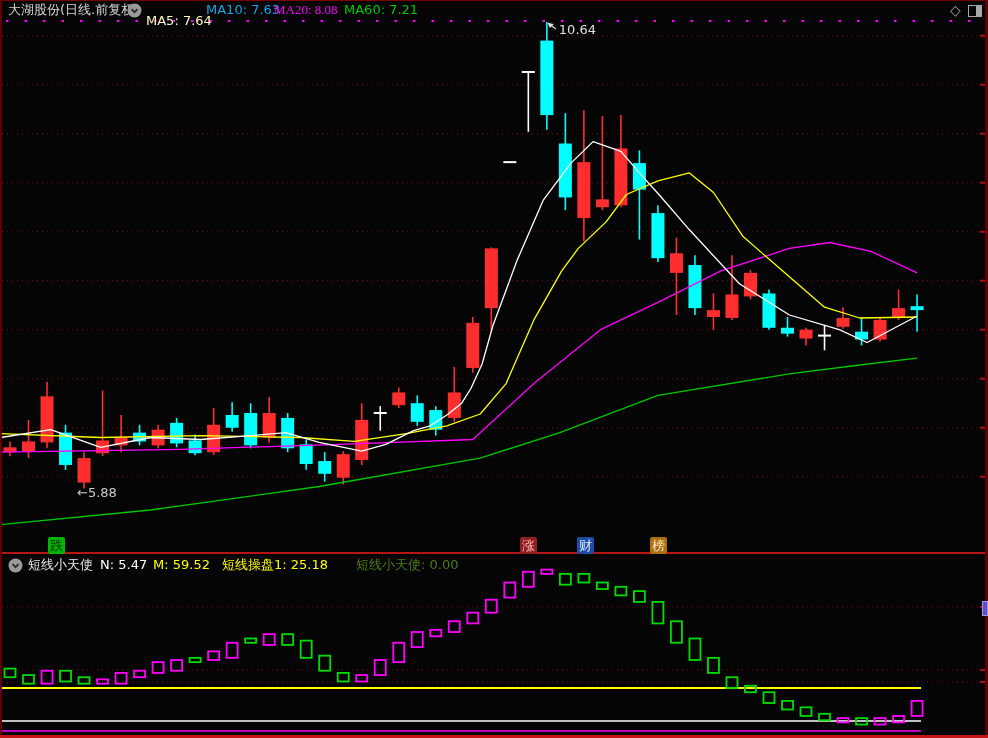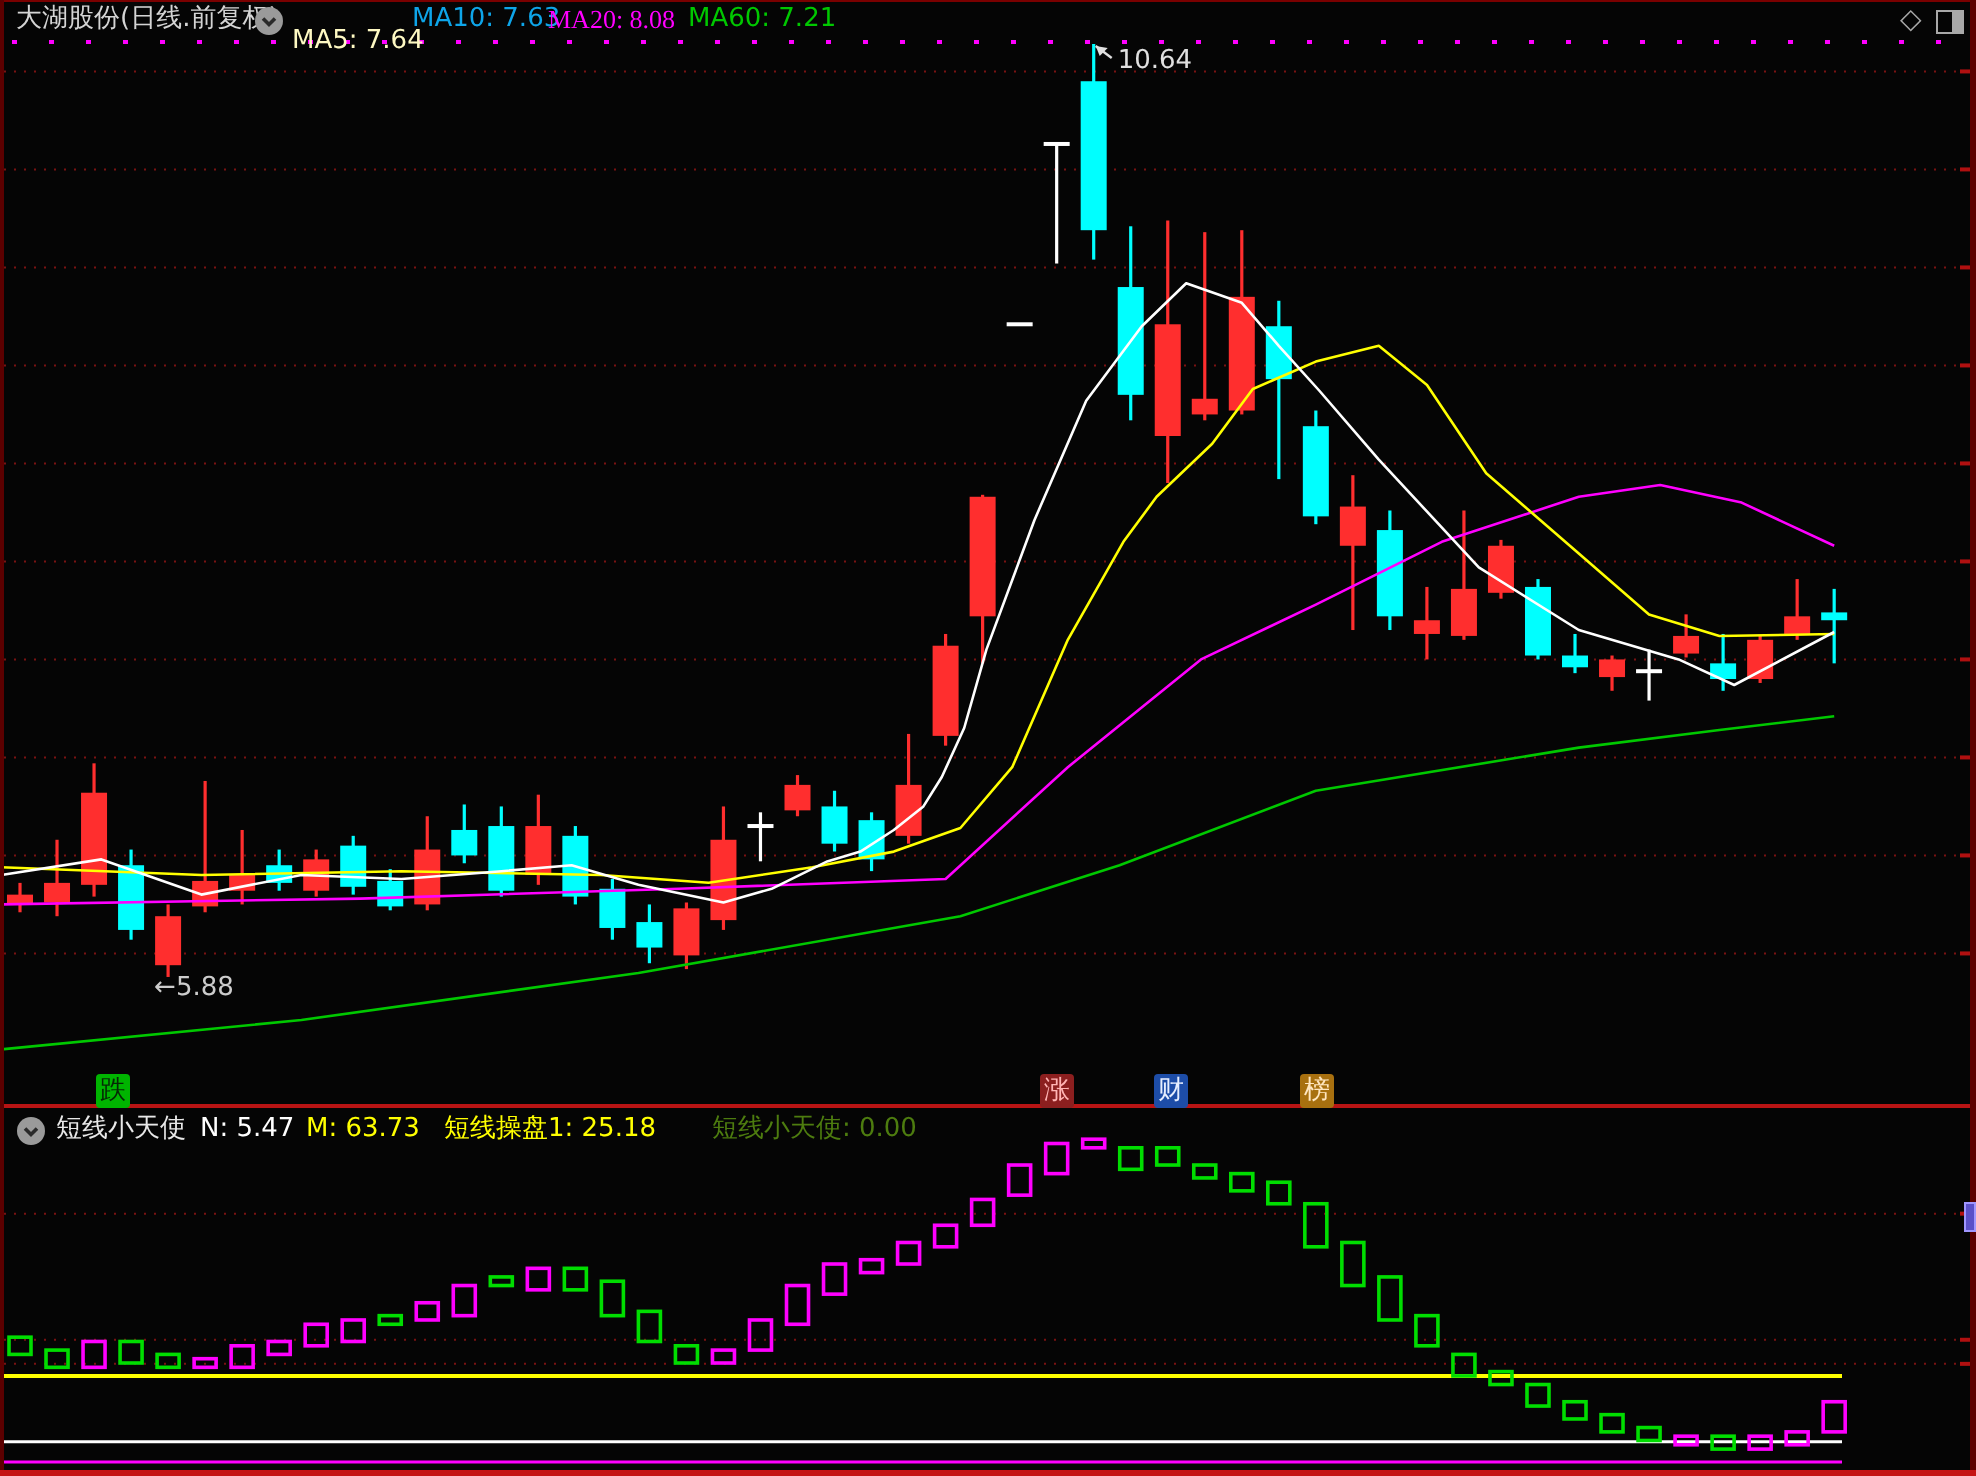--- a/index.html
+++ b/index.html
@@ -260,19 +260,19 @@
 
   <div class="hdr2">
     <span class="collapse">
       <svg width="15" height="15">
           <circle cx="7.5" cy="7.5" r="7" fill="#9a9a9a"></circle>
           <path d="M4.5 6.2 l3 3 l3 -3" stroke="#2a2a2a" stroke-width="1.8" fill="none"></path>
         </svg>
     </span>
     <span class="iname">短线小天使</span>
     <span class="p0" style="color: rgb(255, 255, 255);">N: 5.47</span>
-    <span class="p1" style="color: rgb(255, 255, 0);">M: 63.73</span>
+    <span class="p1" style="color: rgb(255, 255, 0);">M: 59.52</span>
     <span class="p2" style="color: rgb(255, 255, 0);">短线操盘1: 25.18</span>
     <span class="p3" style="color: #4d7c0f;">短线小天使: 0.00</span>
   </div>
 
   <div class="right-marker"></div>
 </div>
 
 </body></html>

